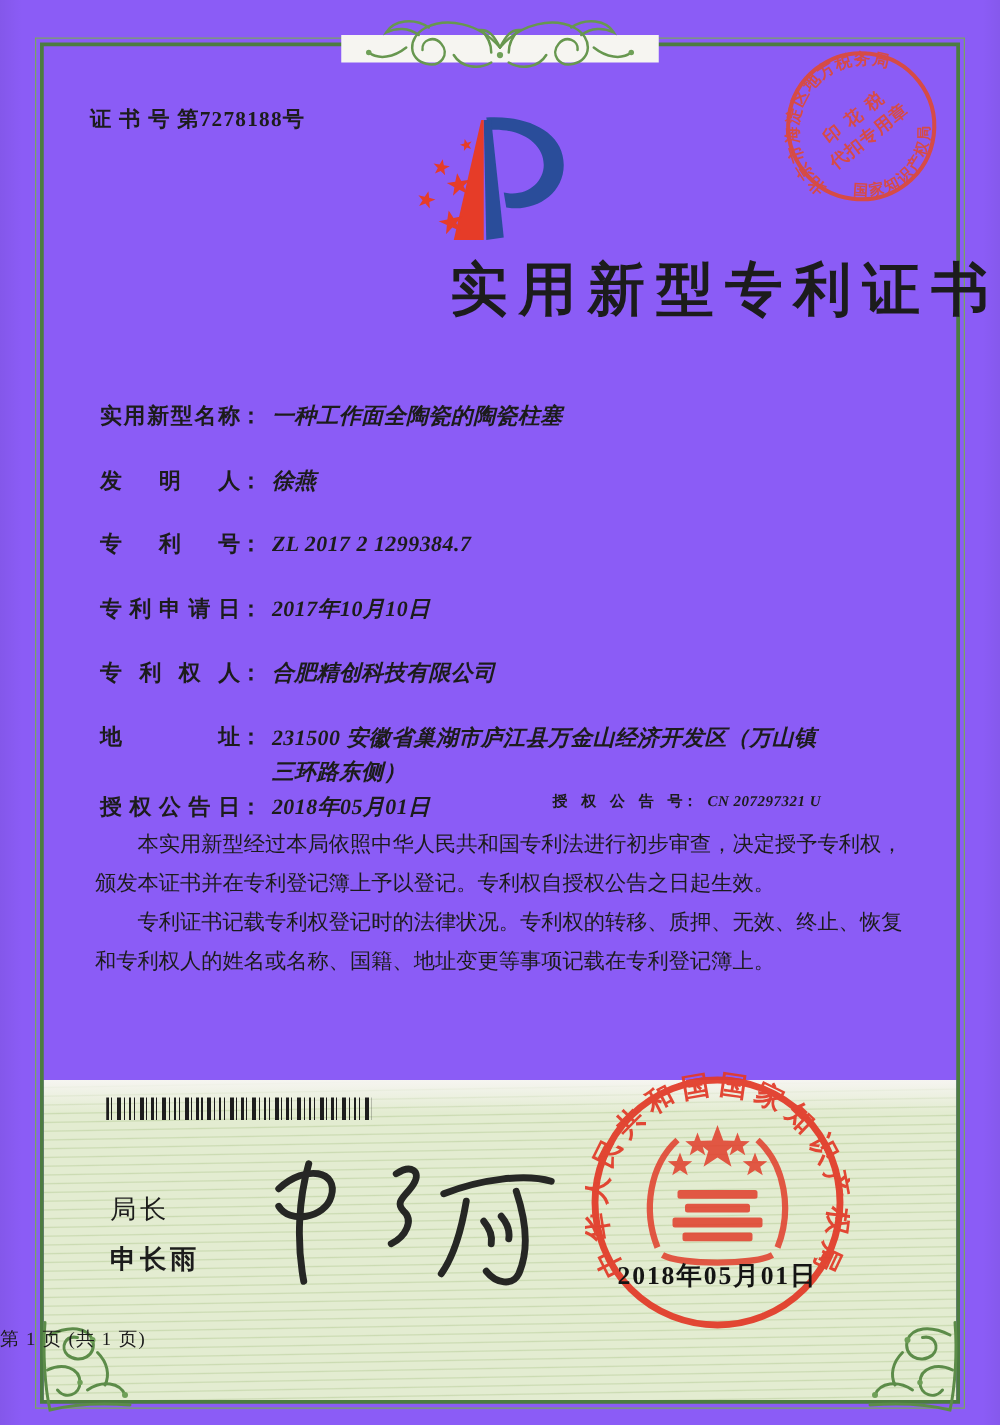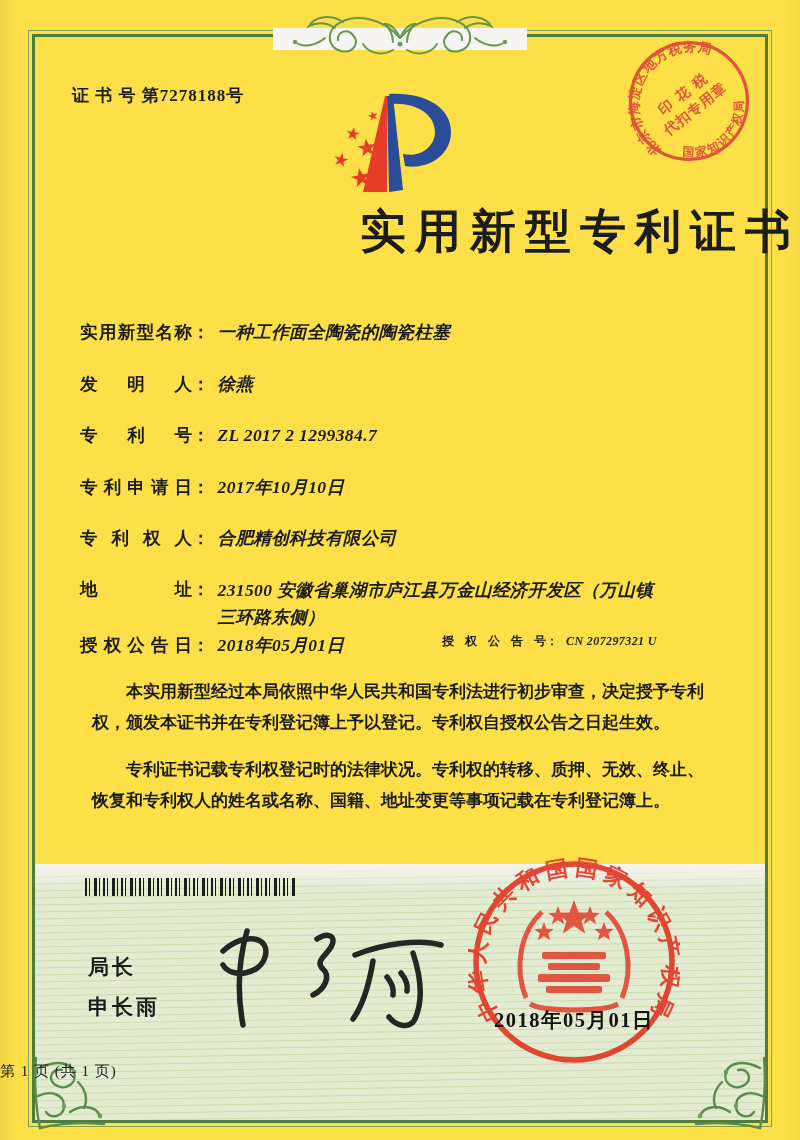--- a/index.html
+++ b/index.html
@@ -1,16 +1,16 @@
 <!DOCTYPE html>
 <html><head>
 <meta charset="utf-8">
 <style>
   html,body{margin:0;padding:0;background:#e8e6e1;}
-  .page{position:relative;width:800px;height:1140px;margin:0 auto;background:#fde047;overflow:hidden;
+  .page{position:relative;width:800px;height:1140px;margin:0 auto;background:#8b5cf6;overflow:hidden;
         font-family:"Liberation Serif",serif;color:#1c1c1c;}
   
   .page::after{content:"";position:absolute;inset:0;pointer-events:none;
         background:linear-gradient(90deg,rgba(0,0,0,.05),rgba(0,0,0,0) 18px),linear-gradient(270deg,rgba(0,0,0,.04),rgba(0,0,0,0) 14px);}
   
   .frame-outer{position:absolute;left:28px;right:28px;top:30px;bottom:13px;border:1px solid #79a363;z-index:3;pointer-events:none;}
   .frame-inner{position:absolute;left:32px;right:32px;top:34px;bottom:17px;border:3px solid #4c7c40;z-index:3;pointer-events:none;}
   
   .green-band{position:absolute;left:35px;right:35px;top:864px;bottom:20px;z-index:1;
         background:repeating-linear-gradient(179deg,#e3ecd1 0px,#e3ecd1 5px,#cbdbb2 6px,#e3ecd1 7px);}
@@ -22,24 +22,24 @@
   .title{position:absolute;left:0;right:0;top:201px;text-align:right;font-size:46px;font-weight:700;
         letter-spacing:9px;z-index:4;}
   .field-row{position:absolute;left:80px;font-size:17.5px;font-weight:600;z-index:4;white-space:nowrap;}
   .f-label{display:inline-block;width:112px;text-align:justify;text-align-last:justify;}
   .f-colon{display:inline-block;margin-right:8px;}
   .f-value{letter-spacing:.4px;font-style:italic;}
   .f-value.wrap{display:inline-block;white-space:normal;width:450px;vertical-align:top;line-height:27px;}
   .grant-right{position:absolute;left:442px;top:633px;font-size:12px;font-weight:600;z-index:4;white-space:nowrap;}
   .grant-right .f-label{width:104px;}
   .body-text{position:absolute;left:76px;top:660px;width:654px;z-index:4;}
-  .body-text p{margin:16px;text-indent:2em;font-size:17px;line-height:31px;font-weight:700;}
+  .body-text p{margin:0;text-indent:2em;font-size:17px;line-height:31px;font-weight:400;}
   .barcode{position:absolute;left:85px;top:878px;width:212px;height:18px;z-index:4;
         background:repeating-linear-gradient(90deg,#1d1d1d 0 2px,transparent 2px 4px,#1d1d1d 4px 5px,transparent 5px 9px,#1d1d1d 9px 12px,transparent 12px 14px,#1d1d1d 14px 15px,transparent 15px 18px);}
-  .director-title{position:absolute;left:88px;top:953px;font-size:21px;font-weight:700;letter-spacing:3px;z-index:4;font-family:"Liberation Sans",sans-serif;}
+  .director-title{position:absolute;left:88px;top:953px;font-size:21px;font-weight:400;letter-spacing:3px;z-index:4;font-family:"Liberation Sans",sans-serif;}
   .director-name{position:absolute;left:88px;top:993px;font-size:21px;font-weight:600;letter-spacing:3px;z-index:4;font-family:"Liberation Sans",sans-serif;}
   .signature{position:absolute;left:195px;top:903px;z-index:5;}
   .big-seal{position:absolute;left:468px;top:856px;z-index:5;opacity:.93;}
   .seal-date{position:absolute;left:494px;top:1006px;font-size:20.5px;font-weight:600;letter-spacing:1.5px;color:#141414;z-index:6;}
   .footer{position:absolute;left:0;right:0;top:1062px;text-align:left;font-size:15px;font-weight:500;z-index:4;letter-spacing:1px;}
   .ornament{position:absolute;z-index:4;pointer-events:none;}
   .orn-top{left:265px;top:8px;}
   .orn-bl{left:26px;top:1052px;}
   .orn-br{right:26px;top:1052px;transform:scaleX(-1);}
   svg text{font-family:"Liberation Serif",serif;}

